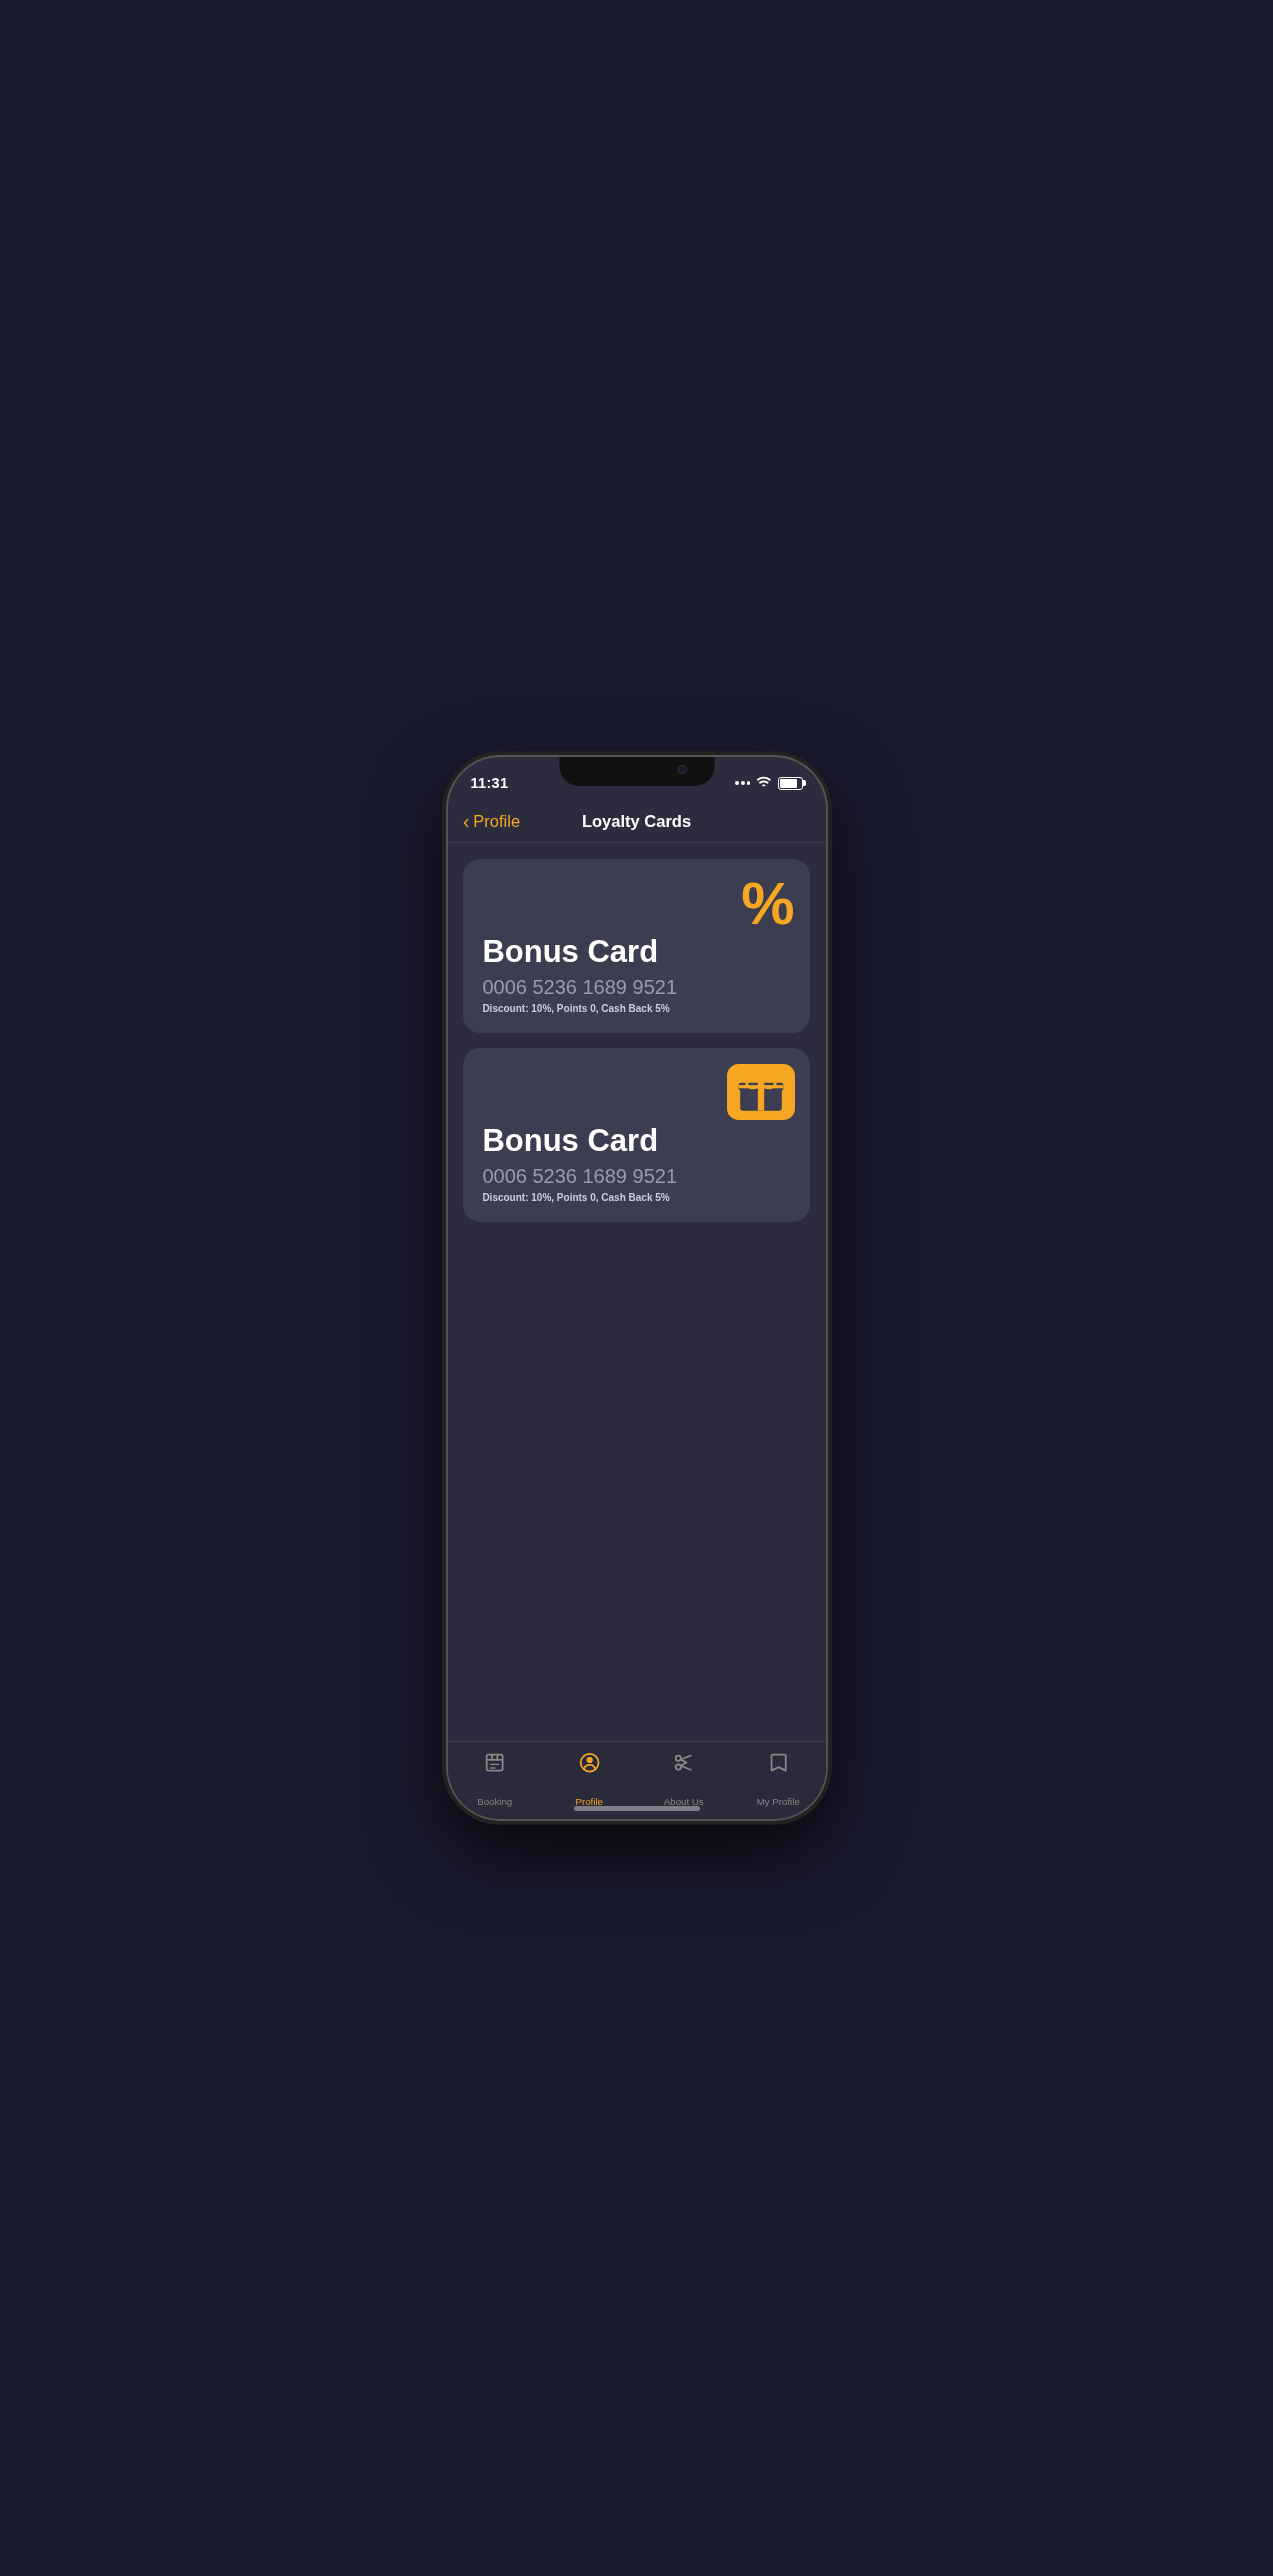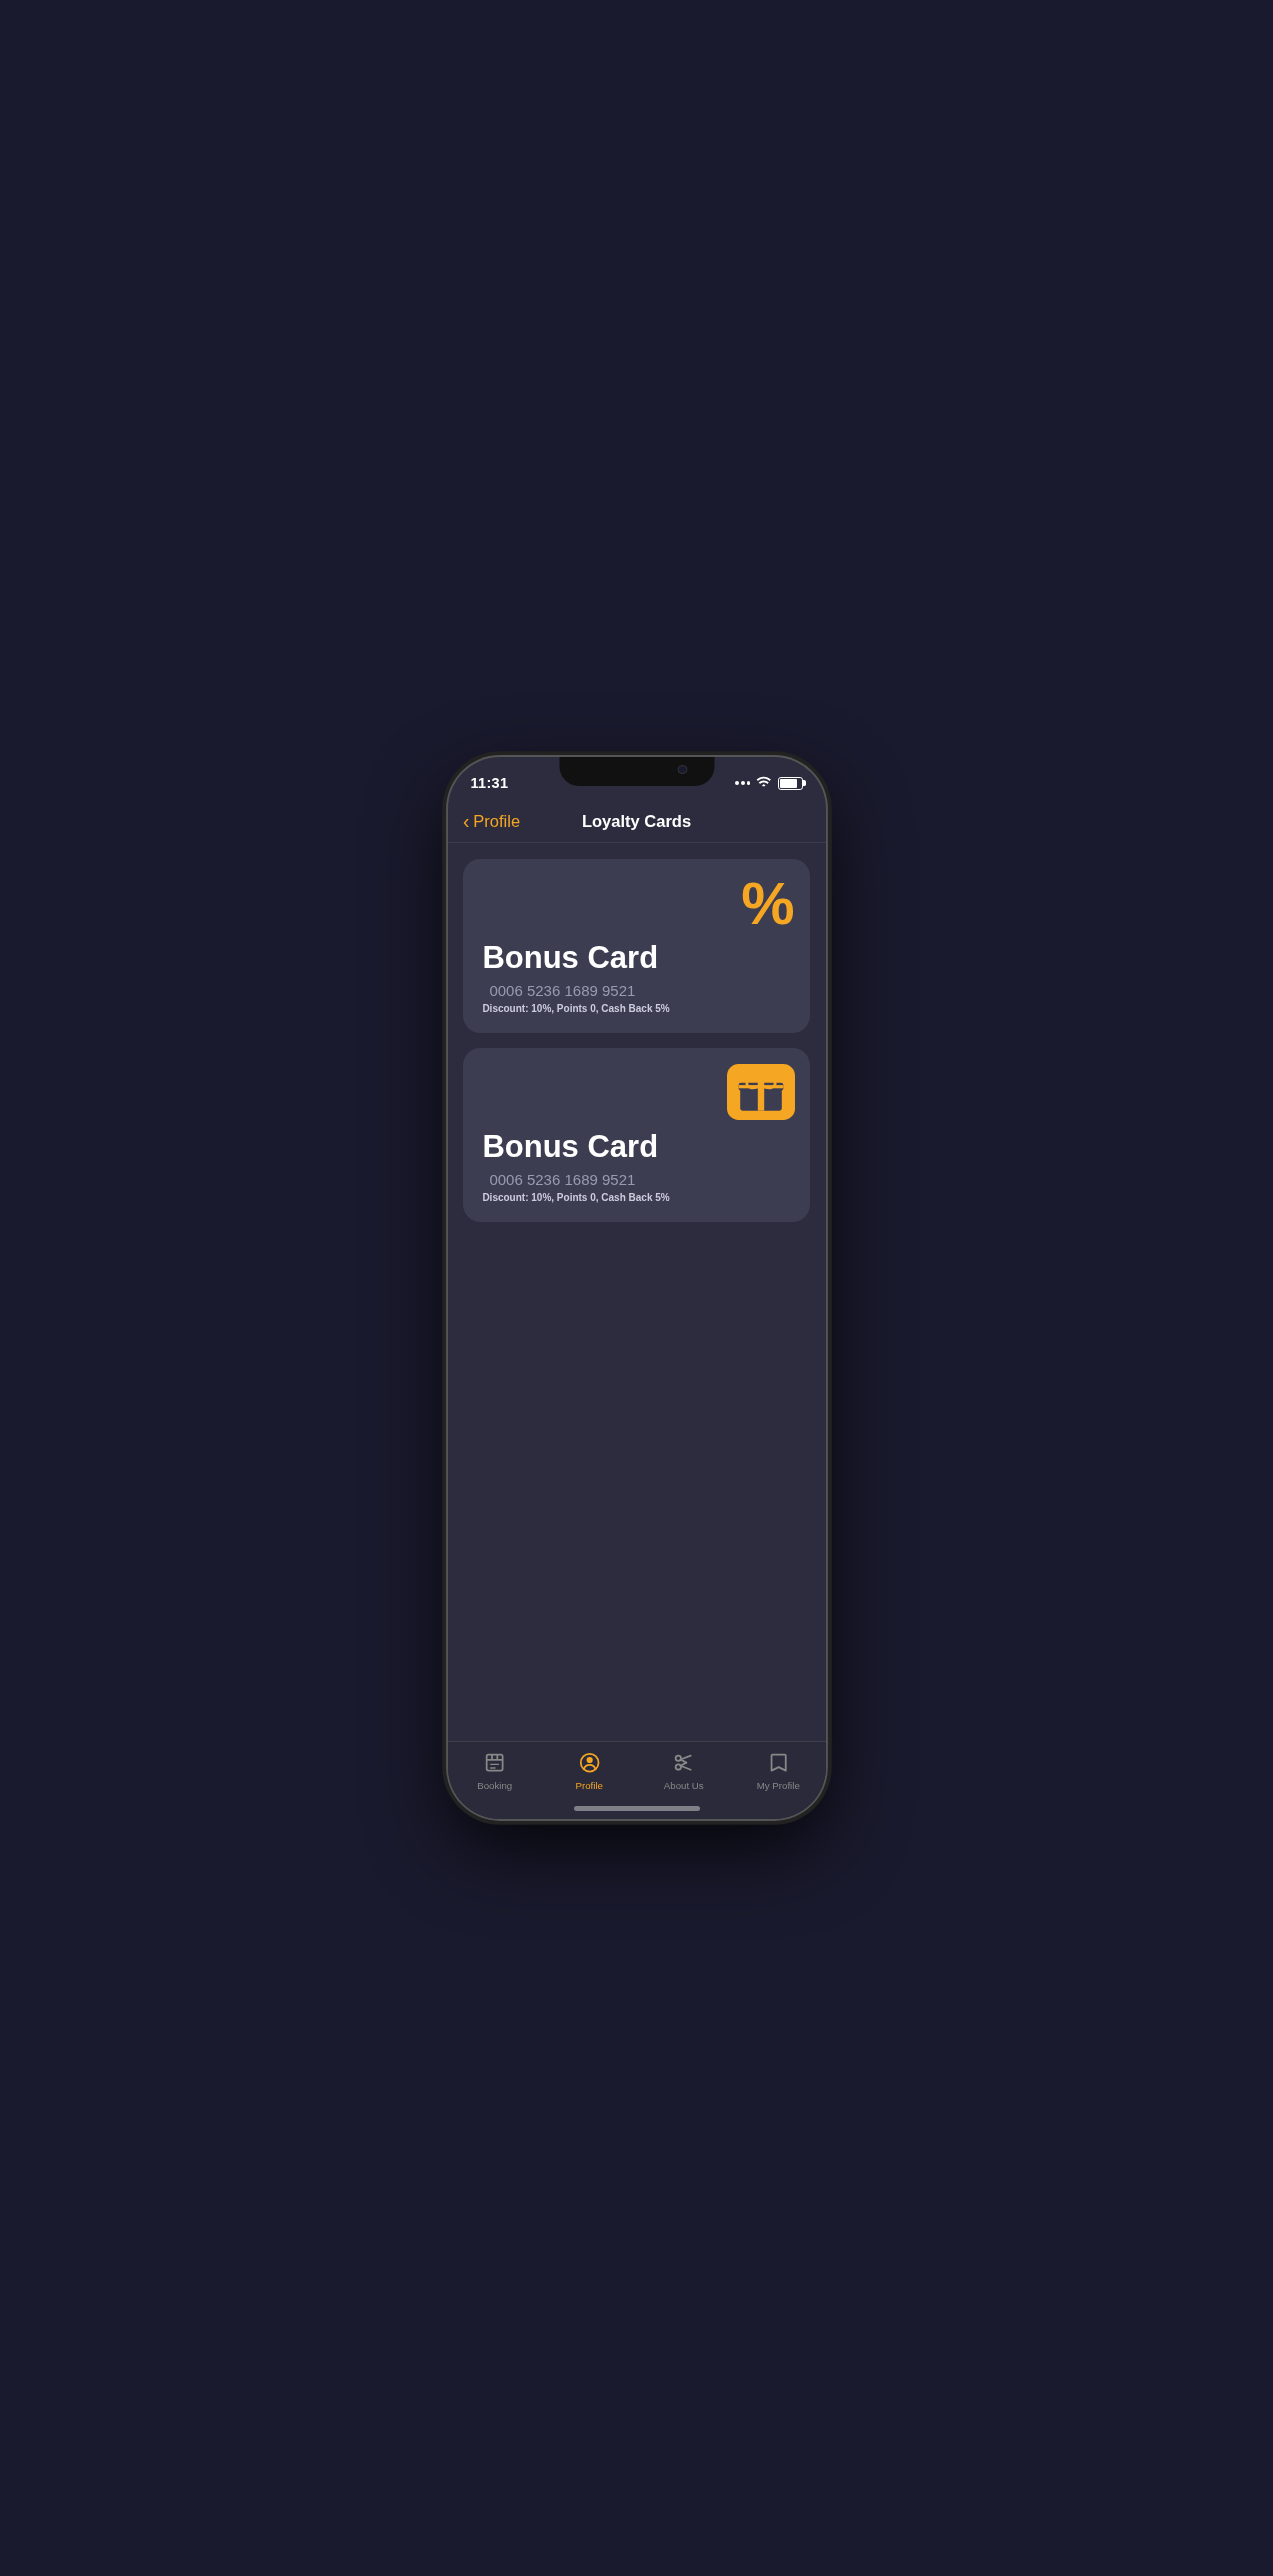--- a/index.html
+++ b/index.html
@@ -213,24 +213,23 @@
     }
 
     .card-title {
       font-size: 31px;
       font-weight: 700;
       color: #fff;
       margin-bottom: 5.8px;
     }
 
     .card-number {
-      font-size: 15px;
+      font-size: 20px;
       color: #9999b0;
       margin-bottom: 3.9px;
-      margin-left: 7px;
     }
 
     .card-details {
       font-size: 10px;
       color: #ccccdd;
       font-weight: bold;
     }
 
     
     .tab-bar {
@@ -244,21 +243,21 @@
       display: flex;
       align-items: flex-start;
       padding-top: 9.7px;
     }
 
     .tab-item {
       flex: 1;
       display: flex;
       flex-direction: column;
       align-items: center;
-      gap: 1px;
+      gap: 17px;
       cursor: pointer;
     }
 
     .tab-icon {
       font-size: 21.3px;
       color: #888;
     }
 
     .tab-icon.active {
       color: #f5a623;

